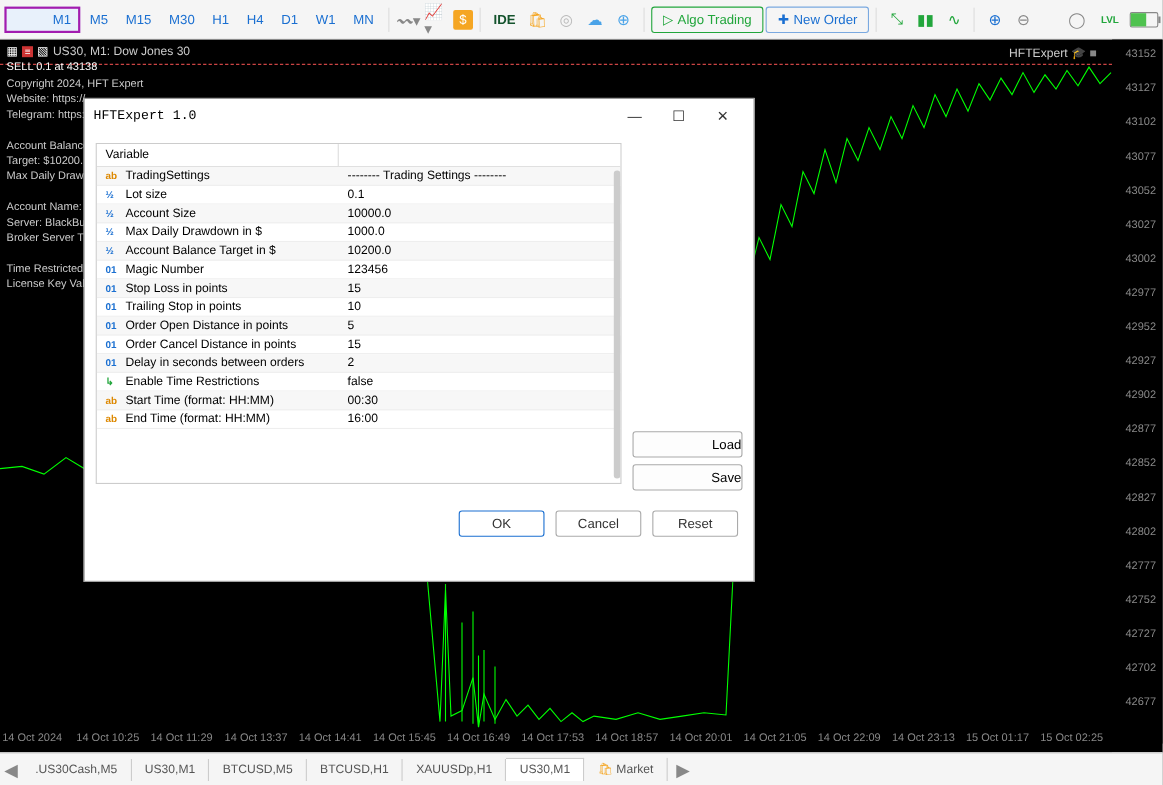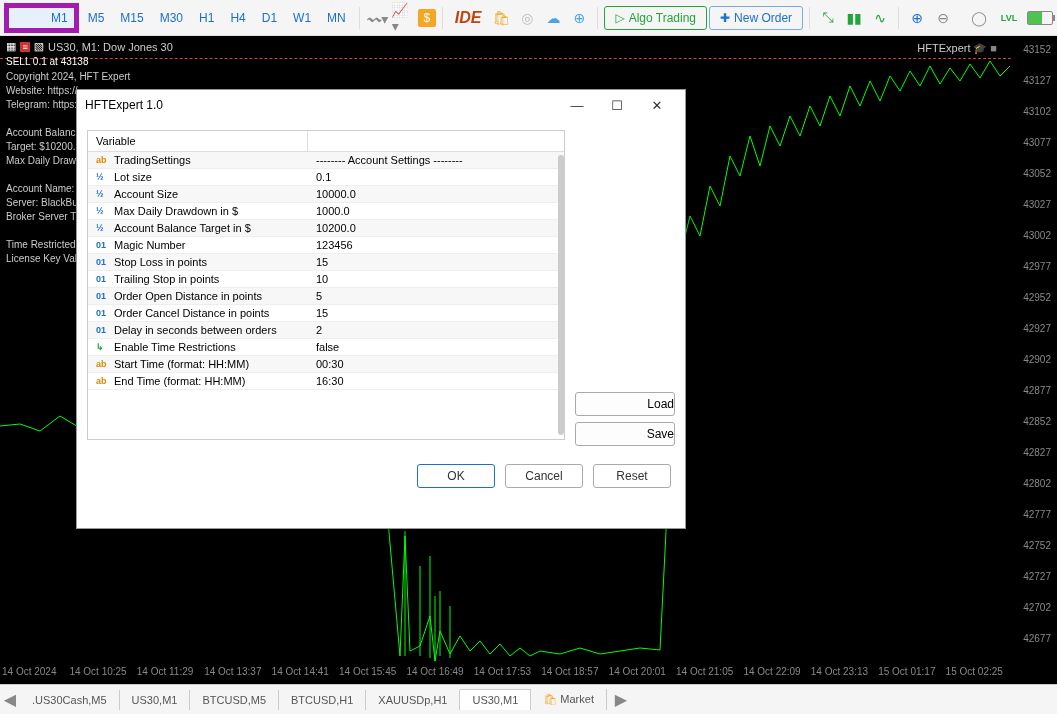--- a/index.html
+++ b/index.html
@@ -1,21 +1,21 @@
 <!DOCTYPE html>
 <html><head>
 <meta charset="utf-8">
 <style>
 * { box-sizing: border-box; margin: 0; padding: 0; font-family: "Segoe UI", Arial, sans-serif; }
 body { background: #fff; width: 1057px; height: 714px; overflow: hidden; position: relative; }
 
 
 .toolbar { height: 36px; background: #f5f5f5; border-bottom: 1px solid #ddd; display: flex; align-items: center; padding: 0 4px; gap: 2px; }
 .tf-btn { padding: 3px 6px; font-size: 12px; color: #1a6fd1; cursor: pointer; border: 1px solid transparent; }
-.tf-btn.active { border: 5px solid #a21caf; background: #e8f1fb; padding-left: 42px; }
+.tf-btn.active { border: 2px solid #a21caf; background: #e8f1fb; padding-left: 42px; }
 .sep { width: 1px; height: 22px; background: #ddd; margin: 0 4px; }
 .icon-btn { width: 24px; height: 24px; display: flex; align-items: center; justify-content: center; color: #888; cursor: pointer; font-size: 14px; }
 .pill-btn { padding: 4px 10px; font-size: 12px; color: #333; border: 1px solid #7aa9e0; border-radius: 3px; cursor: pointer; display: flex; align-items: center; gap: 4px; }
 .algo-btn { color: #22a63c; border-color: #22a63c; }
 .neworder-btn { color: #1a6fd1; }
 .ide-btn { color: #1a6fd1; font-weight: bold; }
 .yellow-sq { width: 18px; height: 18px; background: #f5a623; border-radius: 2px; }
 .shop-ico { color: #f5a623; }
 .right-icons { display: flex; align-items: center; gap: 6px; margin-left: auto; }
 .battery { width: 26px; height: 14px; border: 1px solid #888; border-radius: 2px; position: relative; }
@@ -37,21 +37,21 @@
 
 .x-axis { position: absolute; bottom: 0; left: 0; right: 46px; height: 18px; background: #000; display: flex; }
 .x-tick { position: absolute; color: #888; font-size: 10px; white-space: nowrap; }
 
 
 .chart-svg { position: absolute; top: 0; left: 0; width: 1011px; height: 630px; }
 
 
 .dialog { position: absolute; top: 89px; left: 76px; width: 610px; height: 440px; background: #fff; border: 1px solid #999; box-shadow: 2px 2px 8px rgba(0,0,0,0.3); }
 .titlebar { height: 30px; display: flex; align-items: center; padding: 0 8px; font-size: 12px; }
-.titlebar-title { flex: 1; }
+.titlebar-title { flex: 1; font-family: Liberation Mono, monospace; }
 .titlebar-btn { width: 40px; height: 28px; display: flex; align-items: center; justify-content: center; cursor: pointer; font-size: 13px; color: #333; }
 .tabbar { height: 26px; display: flex; align-items: flex-end; padding-left: 8px; border-bottom: 1px solid #ccc; margin-top: 4px; }
 .tab { padding: 4px 12px; font-size: 11px; cursor: pointer; border: 1px solid transparent; border-bottom: none; }
 .tab.active { background: #fff; border: 1px solid #ccc; border-bottom: 1px solid #fff; position: relative; top: 1px; }
 
 .dialog-body { display: flex; padding: 10px; gap: 10px; }
 .param-table { flex: 1; border: 1px solid #ccc; font-size: 11px; max-height: 310px; overflow: hidden; position: relative; }
 .param-head { display: flex; background: #fff; border-bottom: 1px solid #ddd; font-weight: normal; }
 .param-head > div { padding: 4px 8px; }
 .ph-var { width: 220px; border-right: 1px solid #ddd; }
@@ -93,21 +93,21 @@
     <div class="tf-btn">H1</div>
     <div class="tf-btn">H4</div>
     <div class="tf-btn">D1</div>
     <div class="tf-btn">W1</div>
     <div class="tf-btn">MN</div>
   <div class="sep"></div>
   <div class="icon-btn">〰▾</div>
   <div class="icon-btn">📈▾</div>
   <div class="yellow-sq" style="display:flex;align-items:center;justify-content:center;color:#fff;font-size:12px;">$</div>
   <div class="sep"></div>
-  <div class="ide-btn icon-btn" style="width:auto;padding:0 6px;color:#c2410c;font-size:16px;font-style:italic;">IDE</div>
+  <div class="ide-btn icon-btn" style="width:auto;padding:0 6px;color:#14532d;font-size:12px;">IDE</div>
   <div class="icon-btn shop-ico">🛍</div>
   <div class="icon-btn" style="color:#bbb;">◎</div>
   <div class="icon-btn" style="color:#4aa3e8;">☁</div>
   <div class="icon-btn" style="color:#4aa3e8;">⊕</div>
   <div class="sep"></div>
   <div class="pill-btn algo-btn">
       <span>▷</span>
       <span>Algo Trading</span>
     </div>
   <div class="pill-btn neworder-btn">
@@ -222,21 +222,21 @@
     <div class="param-table">
       <div class="param-head">
         <div class="ph-var">Variable</div>
       </div>
       <div class="param-rows" id="param-rows">
           <div class="param-row">
             <div class="pr-var">
               <span class="type-ico type-ab">ab</span>
               <span>TradingSettings</span>
             </div>
-            <div class="pr-val">-------- Account Settings --------</div>
+            <div class="pr-val">-------- Trading Settings --------</div>
           </div>
           <div class="param-row">
             <div class="pr-var">
               <span class="type-ico type-half">½</span>
               <span>Lot size</span>
             </div>
             <div class="pr-val">0.1</div>
           </div>
           <div class="param-row">
             <div class="pr-var">
@@ -313,21 +313,21 @@
               <span class="type-ico type-ab">ab</span>
               <span>Start Time (format: HH:MM)</span>
             </div>
             <div class="pr-val">00:30</div>
           </div>
           <div class="param-row">
             <div class="pr-var">
               <span class="type-ico type-ab">ab</span>
               <span>End Time (format: HH:MM)</span>
             </div>
-            <div class="pr-val">16:30</div>
+            <div class="pr-val">16:00</div>
           </div>
         </div>
       <div class="scroll-thumb"></div>
     </div>
     <div class="side-btns">
       <div class="side-btn">Load</div>
       <div class="side-btn">Save</div>
     </div>
   </div>
   <div class="dialog-footer">

